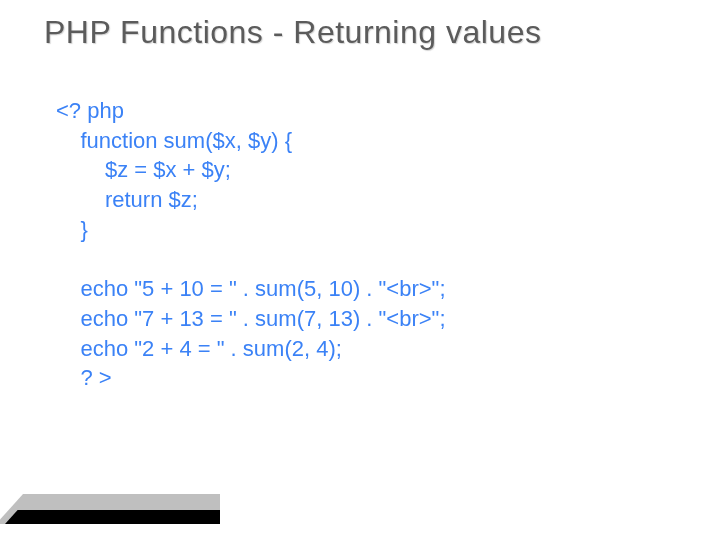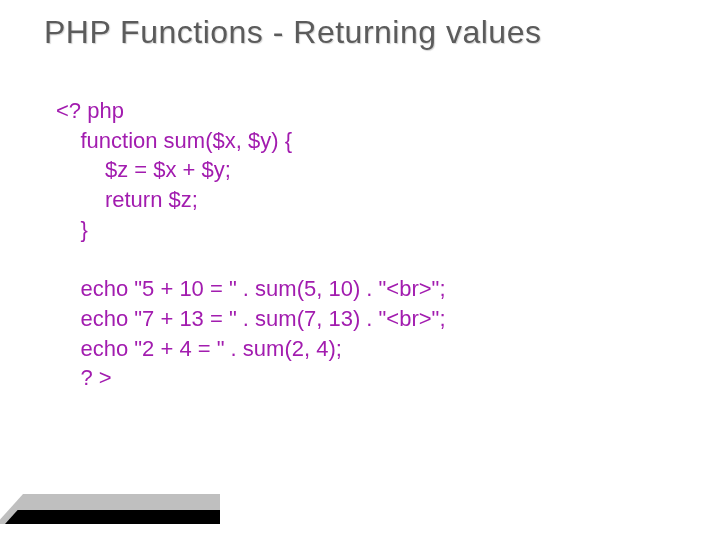--- a/index.html
+++ b/index.html
@@ -28,21 +28,21 @@
     color: #5b5b5b;
     letter-spacing: 0.5px;
     text-shadow: 1px 1px 1px rgba(180,180,180,0.6);
   }
   .body {
     position: absolute;
     top: 96px;
     left: 56px;
     right: 40px;
     font-size: 22px;
-    color: #a21caf;
+    color: #3b82f6;
     line-height: 1.35;
     font-family: "Lucida Sans Unicode", "Lucida Grande", sans-serif;
     white-space: pre;
   }
   .accent-wrap {
     position: absolute;
     left: 0;
     bottom: 0;
     width: 220px;
     height: 46px;

